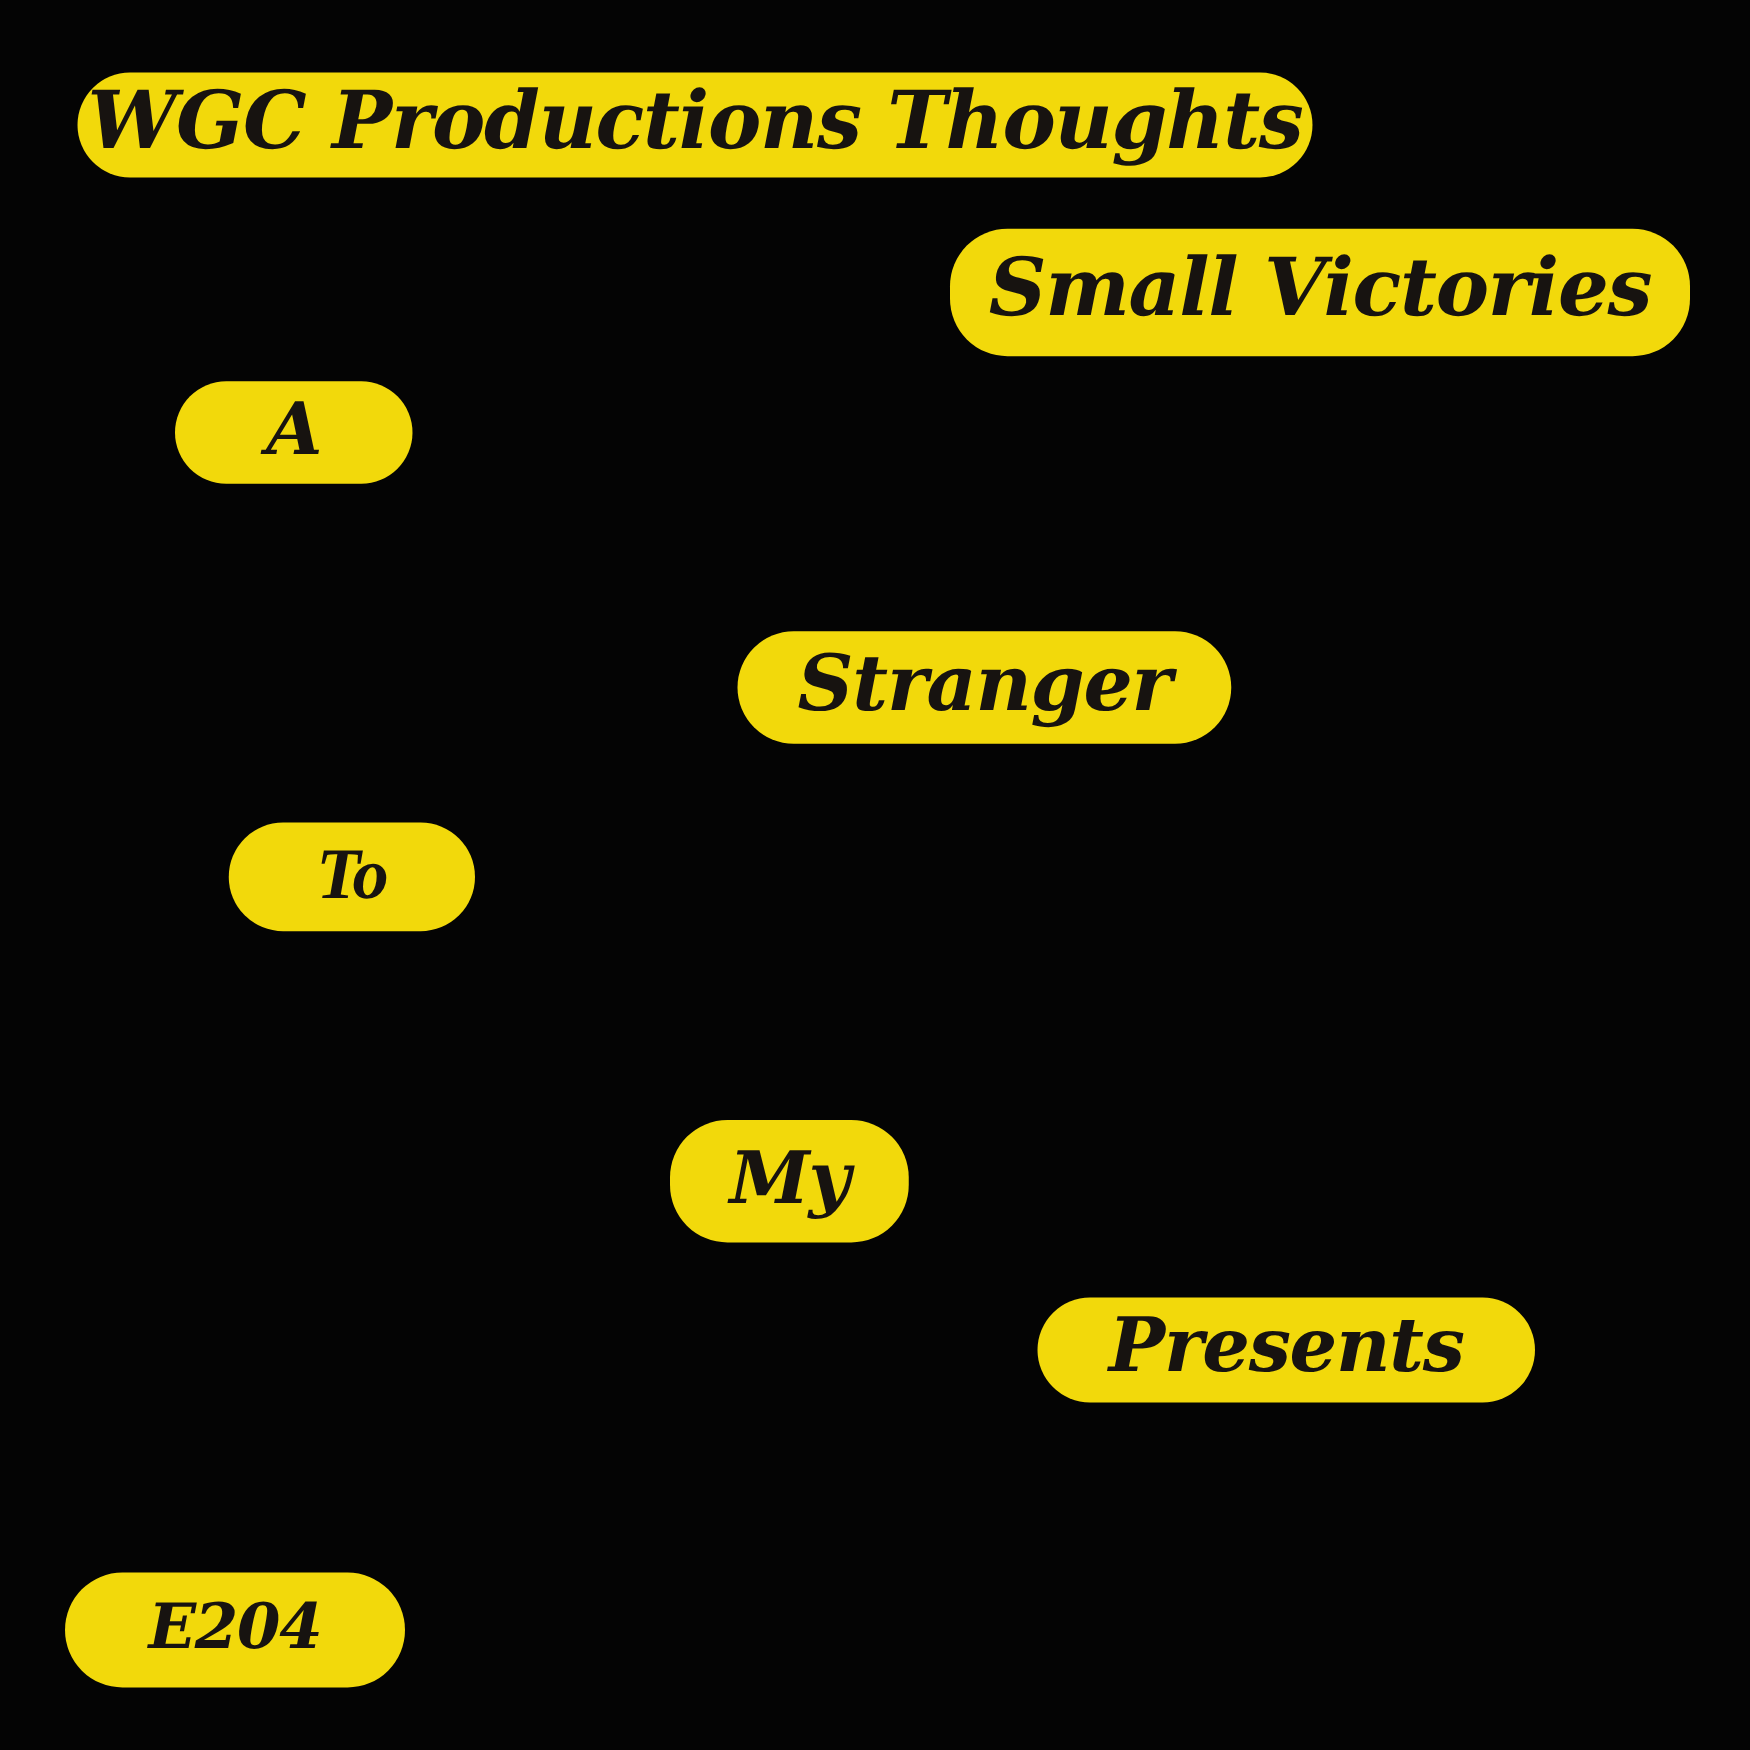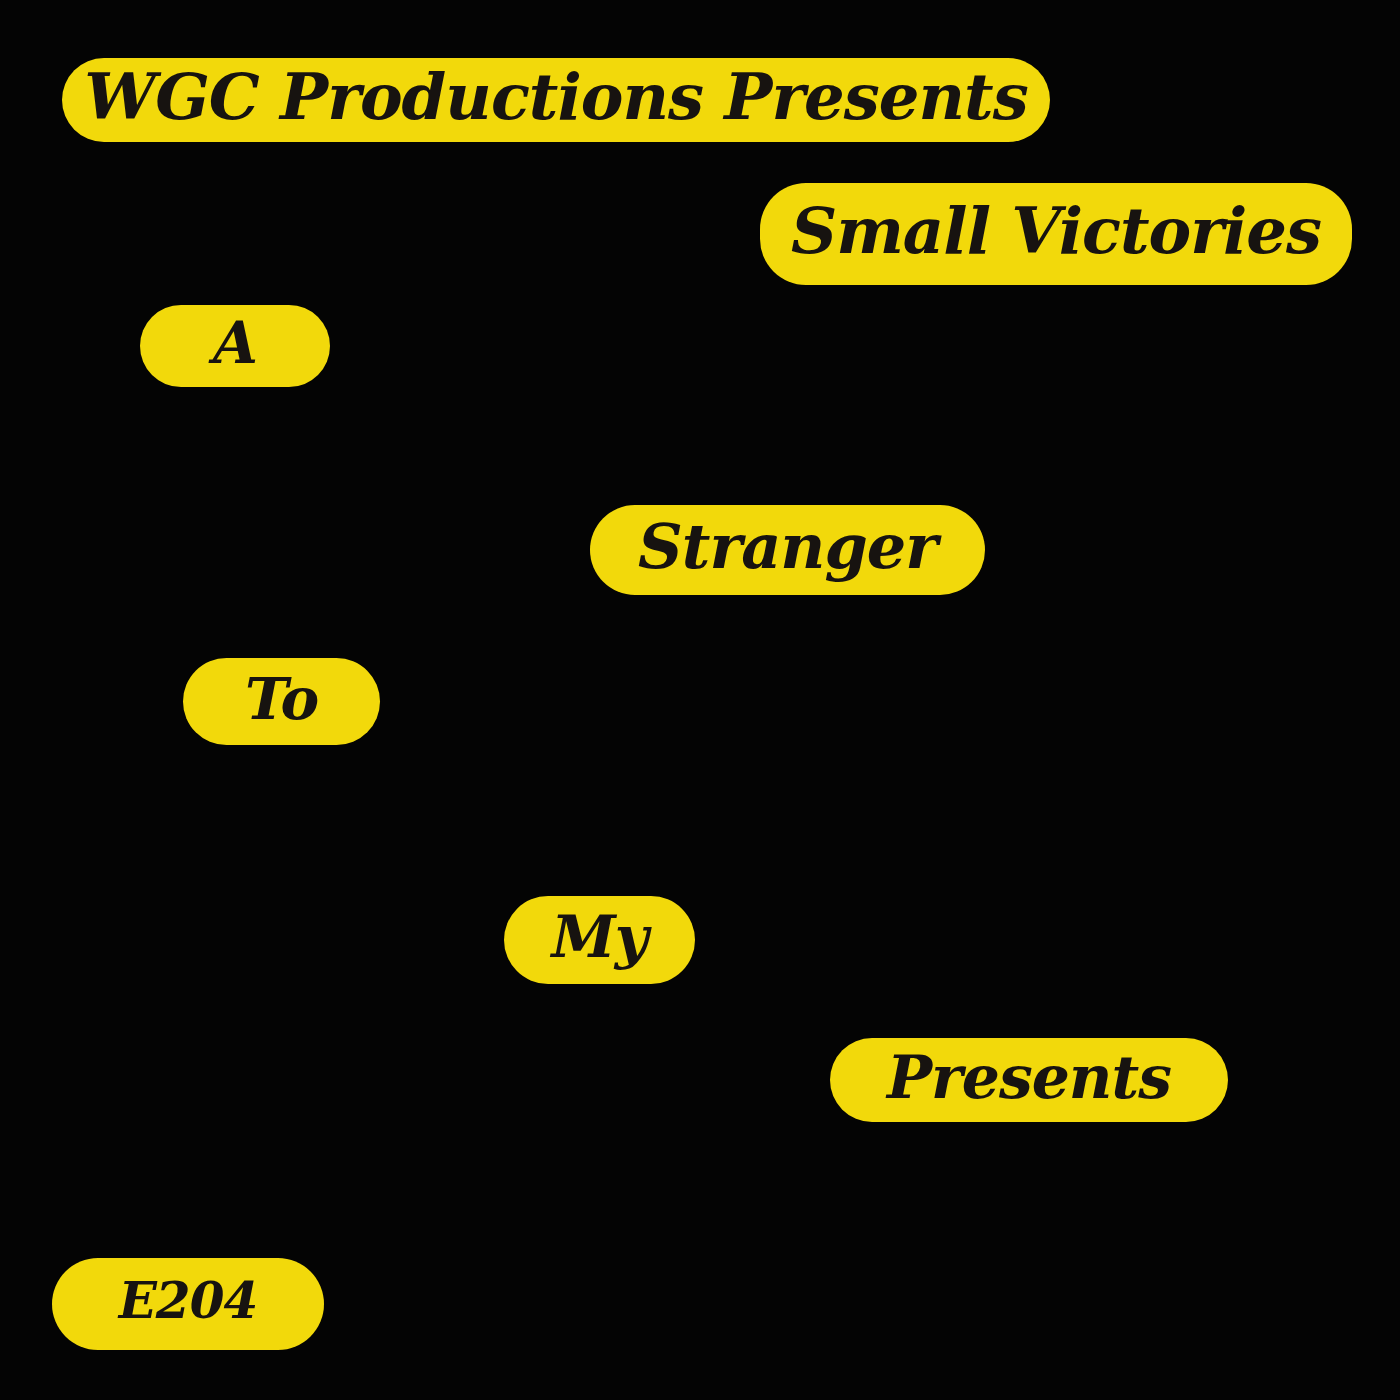--- a/index.html
+++ b/index.html
@@ -29,31 +29,31 @@
     letter-spacing: -1px;
     line-height: 1;
     padding-bottom: 6px; 
     box-sizing: border-box;
   }
   
   .b-presents   { left:  62px; top:   58px; width: 988px; height: 84px; font-size: 64px; }
   .b-show-title { left: 760px; top:  183px; width: 592px; height: 102px; font-size: 64px; }
   .b-word-a     { left: 140px; top:  305px; width: 190px; height: 82px; font-size: 58px; }
   .b-word-stranger { left: 590px; top: 505px; width: 395px; height: 90px; font-size: 62px; text-align: center; }
-  .b-word-to    { left: 183px; top:  658px; width: 197px; height: 87px; font-size: 58px; }
-  .b-word-my    { left: 504px; top:  896px; width: 191px; height: 88px; font-size: 58px; }
+  .b-word-to    { left: 183px; top:  658px; width: 197px; height: 87px; font-size: 58px; font-family: Liberation Serif, serif; }
+  .b-word-my    { left: 536px; top:  896px; width: 191px; height: 98px; font-size: 58px; }
   .b-word-thoughts { left: 830px; top: 1038px; width: 398px; height: 84px; font-size: 60px; }
   .b-episode    { left:  52px; top: 1258px; width: 272px; height: 92px; font-size: 50px; }
 </style>
 </head>
 <body>
 
 <div class="canvas" style="--bg: #040404; --badge-fill: #F2D90B; --badge-text: #171310;">
 
-  <div class="badge b-presents">WGC Productions Presents</div>
+  <div class="badge b-presents">WGC Productions Thoughts</div>
 
   <div class="badge b-show-title">Small Victories</div>
 
   <div class="badge b-word-a">A</div>
 
   <div class="badge b-word-stranger">Stranger</div>
 
   <div class="badge b-word-to">To</div>
 
   <div class="badge b-word-my">My</div>

